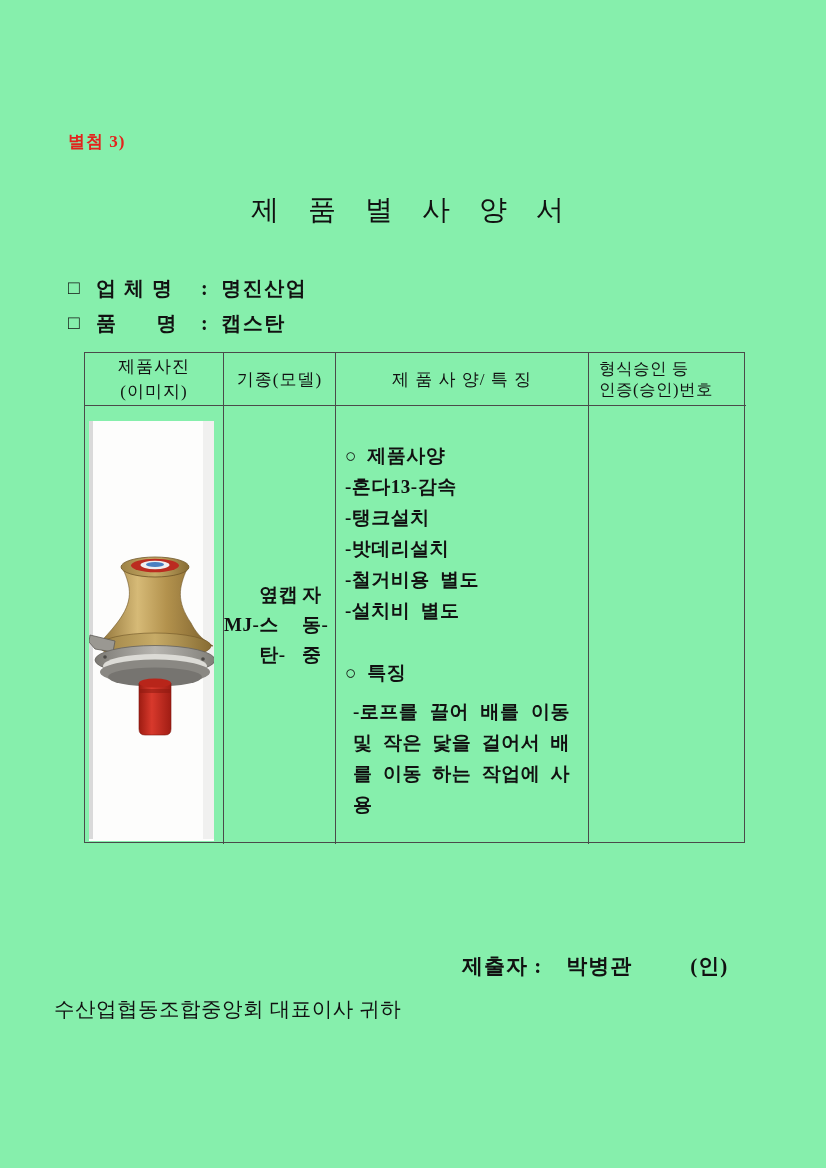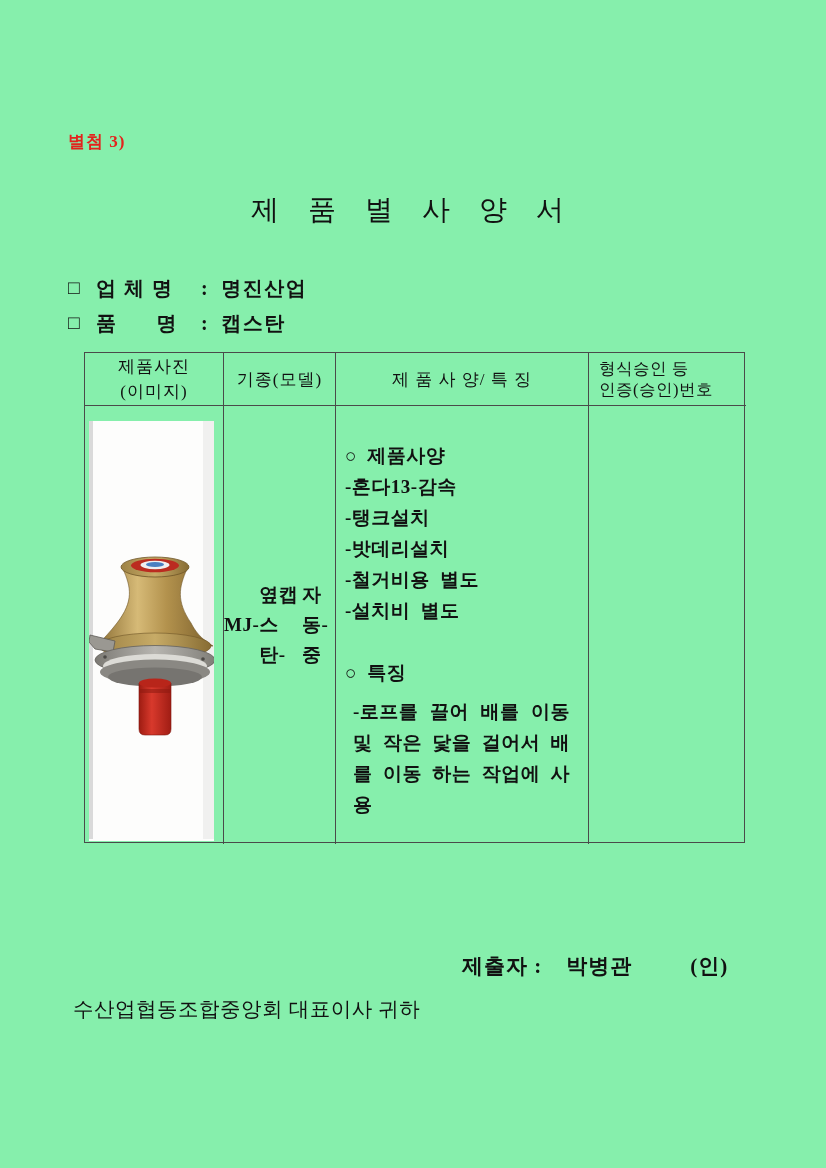--- a/index.html
+++ b/index.html
@@ -46,21 +46,21 @@
   .specs-cell{padding:34px 10px 0 9px;line-height:31px;letter-spacing:0.5px;word-spacing:5px;}
   .specs-cell .gap{height:31px;}
   .feature-par{margin:8px;text-align:justify;word-break:break-all;word-spacing:4px;}
   .footer-submit{
     position:absolute;left:462px;top:952px;font-size:21px;font-weight:bold;
     letter-spacing:1px;white-space:nowrap;
   }
   .footer-submit .name{margin-left:24px;}
   .footer-submit .seal{margin-left:58px;}
   .footer-recipient{
-    position:absolute;left:73px;top:995px;font-size:20.5px;letter-spacing:0.5px;
+    position:absolute;left:54px;top:995px;font-size:20.5px;letter-spacing:0.5px;
   }
 </style>
 </head>
 <body>
 
 <div class="page">
 
   <div class="attachment">별첨 3)</div>
 
   <h1 class="title">제 품 별 사 양 서</h1>

